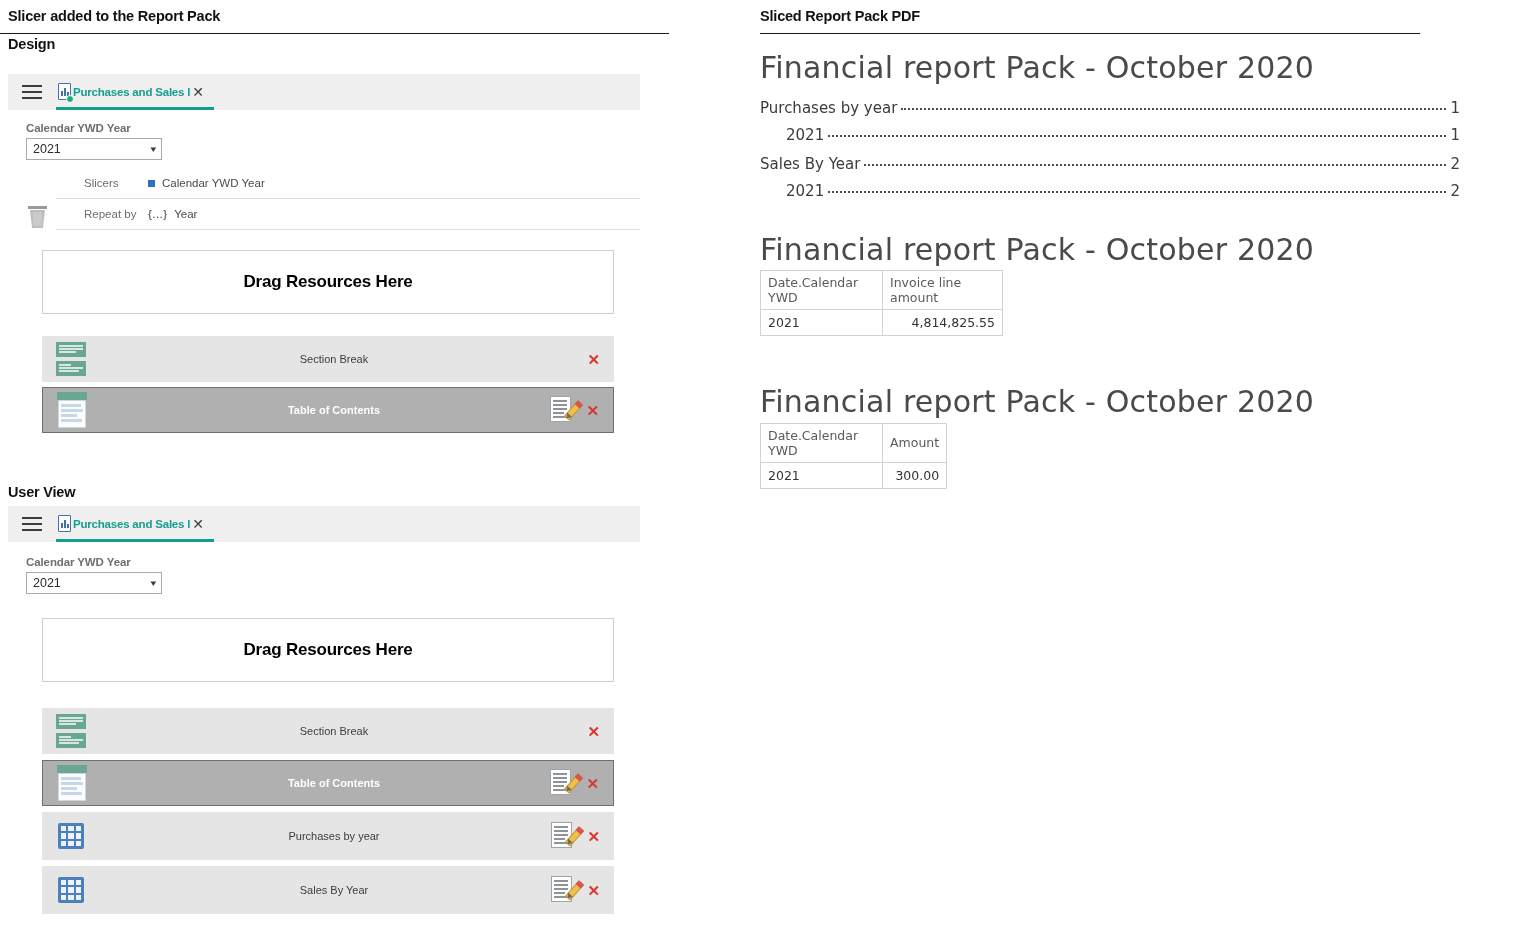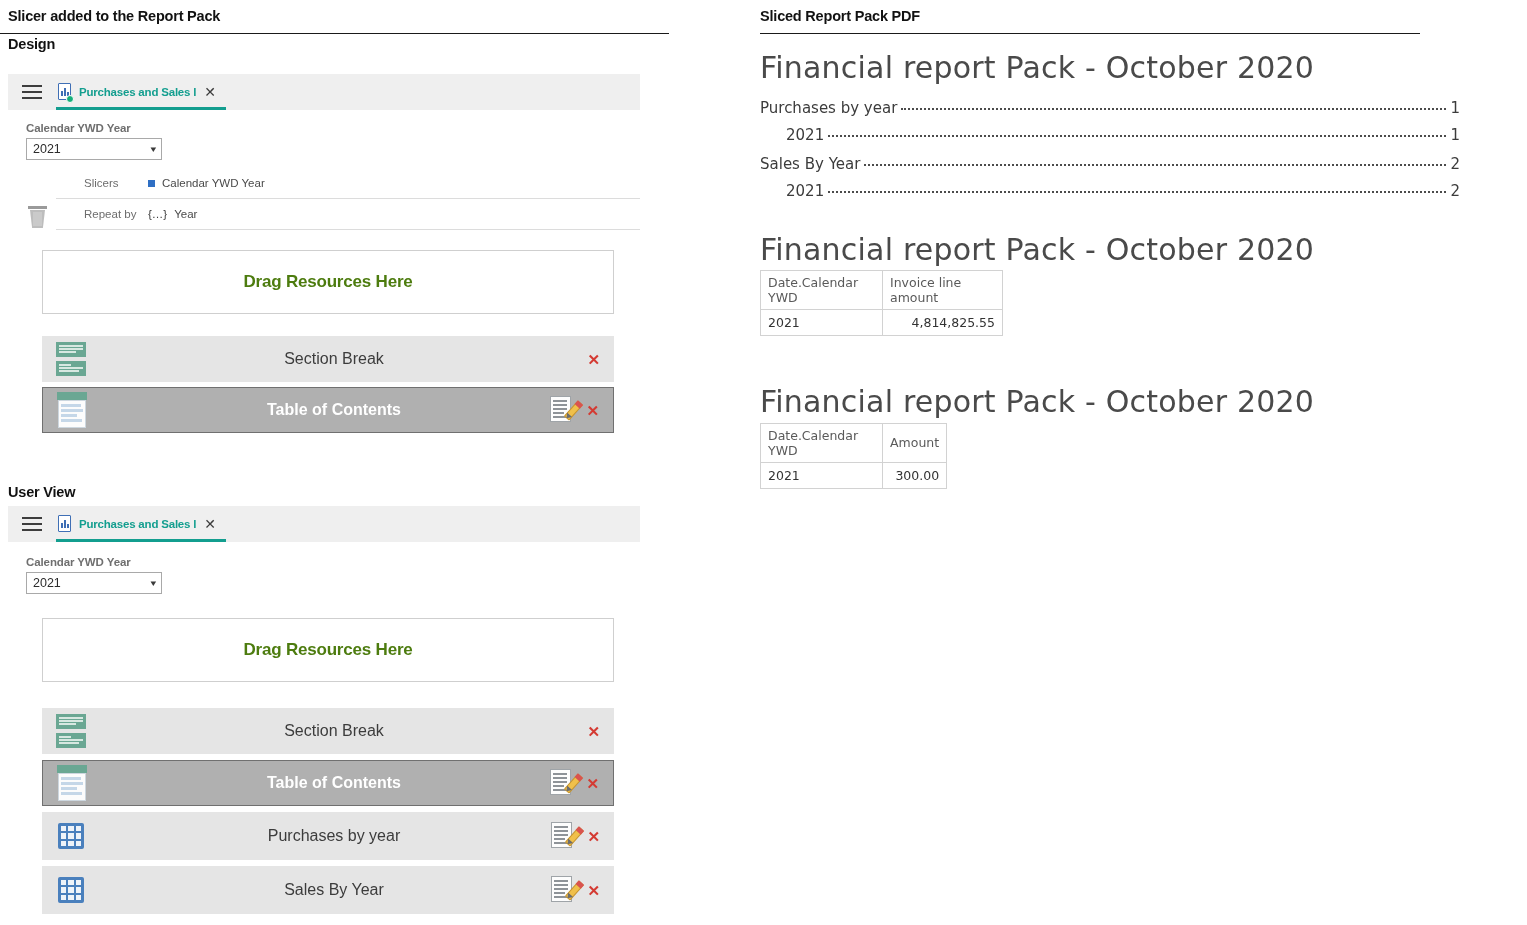--- a/index.html
+++ b/index.html
@@ -30,21 +30,21 @@
     height: 36px; background: #efefef; position: relative;
     display: flex; align-items: center;
   }
   .hamburger {
     width: 20px; height: 14px; margin-left: 14px; margin-right: 10px;
     display: flex; flex-direction: column; justify-content: space-between;
     cursor: pointer;
   }
   .hamburger i { display:block; height: 2px; background: #3d3d3d; border-radius: 0; }
   .tab {
-    height: 36px; display: flex; align-items: center; gap: 6px;
+    height: 36px; display: flex; align-items: center; 
     padding: 0 8px 0 4px; position: relative; background: #efefef;
   }
   .tab.active::after {
     content: ""; position: absolute; left: 4px; right: 0; bottom: 0;
     height: 3px; background: #139e8f;
   }
   .tab-label {
     color: #139e8f; font-weight: bold; font-size: 11.5px;
     white-space: nowrap; overflow: hidden; max-width: 132px;
     letter-spacing: -0.2px;
@@ -99,35 +99,35 @@
     clip-path: polygon(0 0, 100% 0, 86% 100%, 14% 100%);
   }
   .trash .can::after{
     content:""; position:absolute; left:3px; top:2px; right:3px; bottom:2px;
     background: #ffffff33;
   }
 
   .dropzone {
     margin: 20px 26px 0 34px; height: 64px; border: 1px solid #cfcfcf;
     display: flex; align-items: center; justify-content: center;
-    color: #4d7c0f; font-size: 17px; font-weight: bold; letter-spacing: -0.2px;
+    color: #000000; font-size: 17px; font-weight: bold; letter-spacing: -0.2px;
   }
 
   .res-list { margin: 22px 26px 0 34px; }
   .res-row {
     position: relative; height: 46px; background: #e5e5e5;
     display: flex; align-items: center; margin-bottom: 5px;
   }
   .res-row.selected {
     background: #b0b0b0; border: 1.5px solid #707070;
   }
   .res-icon { margin-left: 12px; width: 34px; flex: none; display:flex; align-items:center; justify-content:center;}
   .res-title {
     position: absolute; left: 12px; right: 0; text-align: center;
-    font-size: 16px; color: #3c3c3c; pointer-events: none;
+    font-size: 11px; color: #3c3c3c; pointer-events: none;
   }
   .res-row.selected .res-title { color: #ffffff; font-weight: bold; }
   .res-actions {
     margin-left: auto; display: flex; align-items: center; gap: 10px;
     padding-right: 14px; z-index: 2;
   }
   .x-btn { color: #d43a32; font-size: 15px; font-weight: bold; cursor: pointer; line-height: 1;}
 
   
   .ic-sectionbreak { width: 30px; height: 34px; position: relative; }

